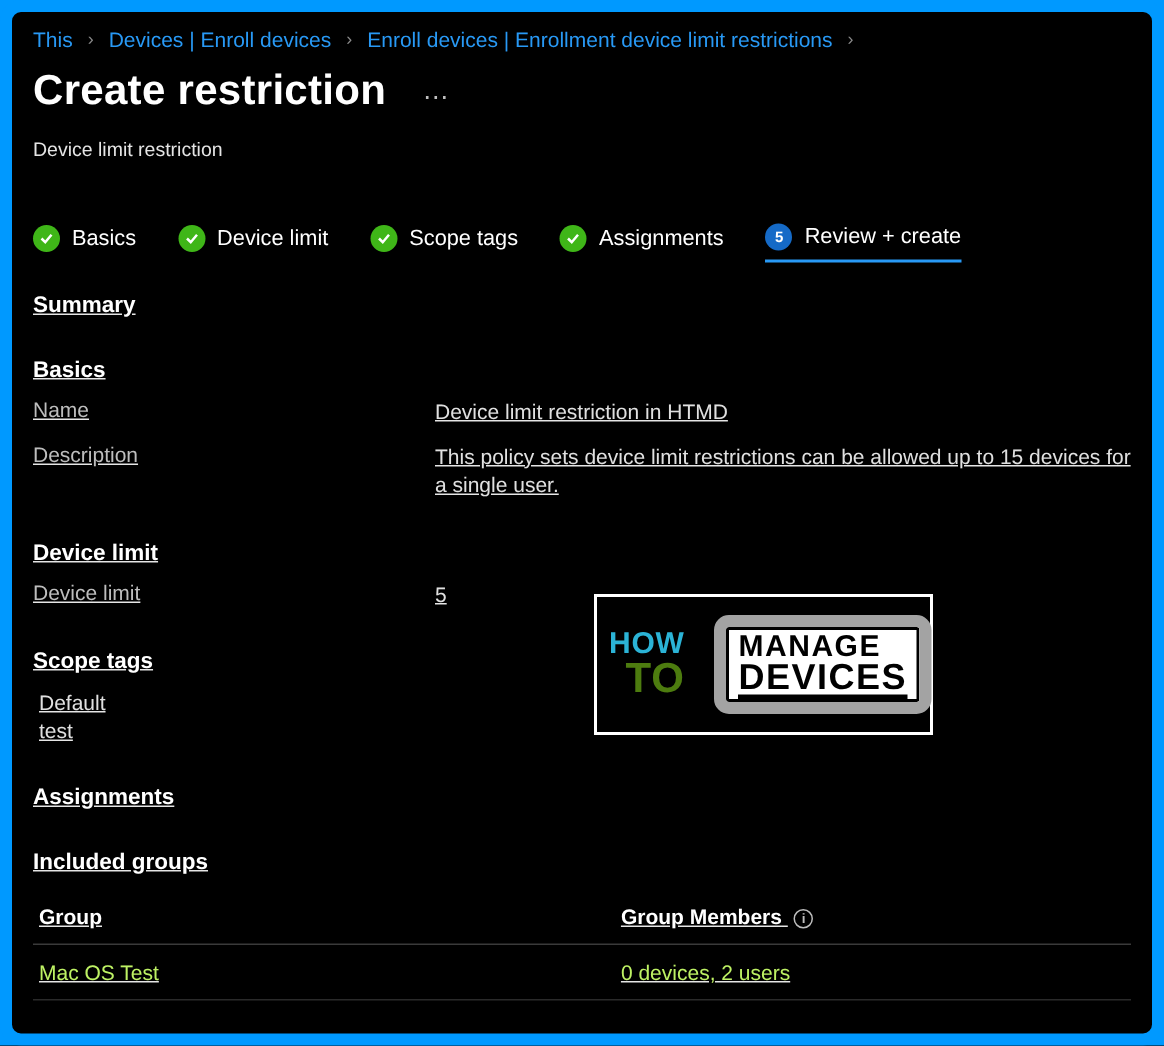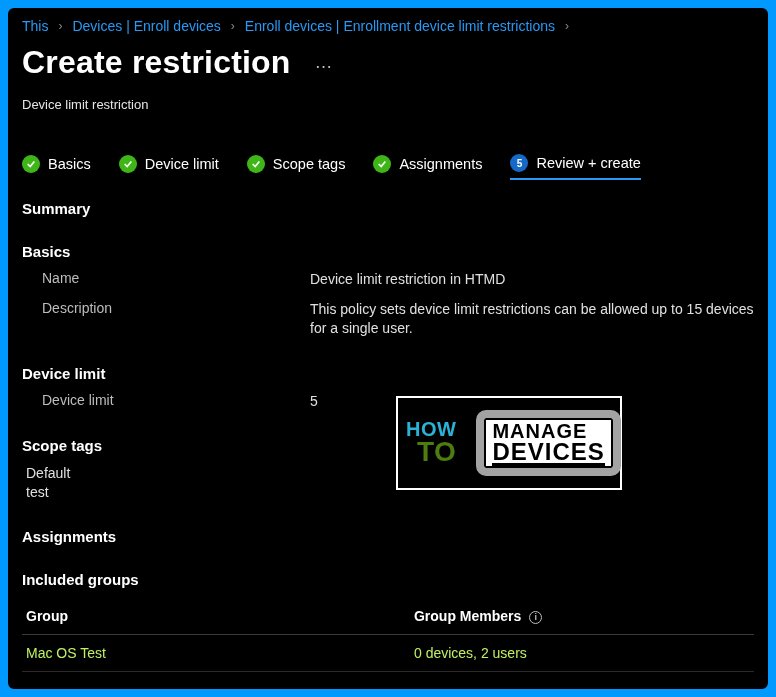--- a/index.html
+++ b/index.html
@@ -43,21 +43,21 @@
     padding: 10px 14px 6px 14px;
   }
   .title-row {
     display: flex;
     align-items: center;
     gap: 18px;
   }
   h1.page-title {
     color: #fff;
     font-weight: 600;
-    font-size: 32px;
+    font-size: 28px;
     letter-spacing: 0.2px;
   }
   .more-dots {
     color: #bfbfbf;
     font-size: 18px;
     cursor: pointer;
     padding: 2px 6px;
   }
   .subtitle {
     color: #e5e5e5;
@@ -90,39 +90,38 @@
   .badge-check svg { display:block; }
   .badge-num {
     width: 18px; height: 18px;
     background: #156ac7;
     border-radius: 50%;
     display: flex; align-items: center; justify-content: center;
     color: #fff; font-size: 10px; font-weight: 600;
   }
   .step-label { color: #fff; font-size: 14.5px; font-weight: 400; }
   
-  .content { padding: 4px 14px 14px 14px; }
+  .content { padding: 4px 14px 14px 14px; text-decoration: underline; }
   .section-title {
     color: #fff;
     font-size: 15px;
     font-weight: 600;
     margin-top: 6px;
     margin-bottom: 14px;
   }
   .section-sub {
     color: #fff;
     font-size: 15px;
     font-weight: 600;
     margin-top: 26px;
     margin-bottom: 10px;
   }
   .kv-row {
     display: flex;
     margin-top: 10px;
-    margin-left: 20px;
   }
   .kv-key {
     width: 268px;
     color: #bdbdbd;
     font-size: 14px;
   }
   .kv-val {
     flex: 1;
     color: #e0e0e0;
     font-size: 14px;

